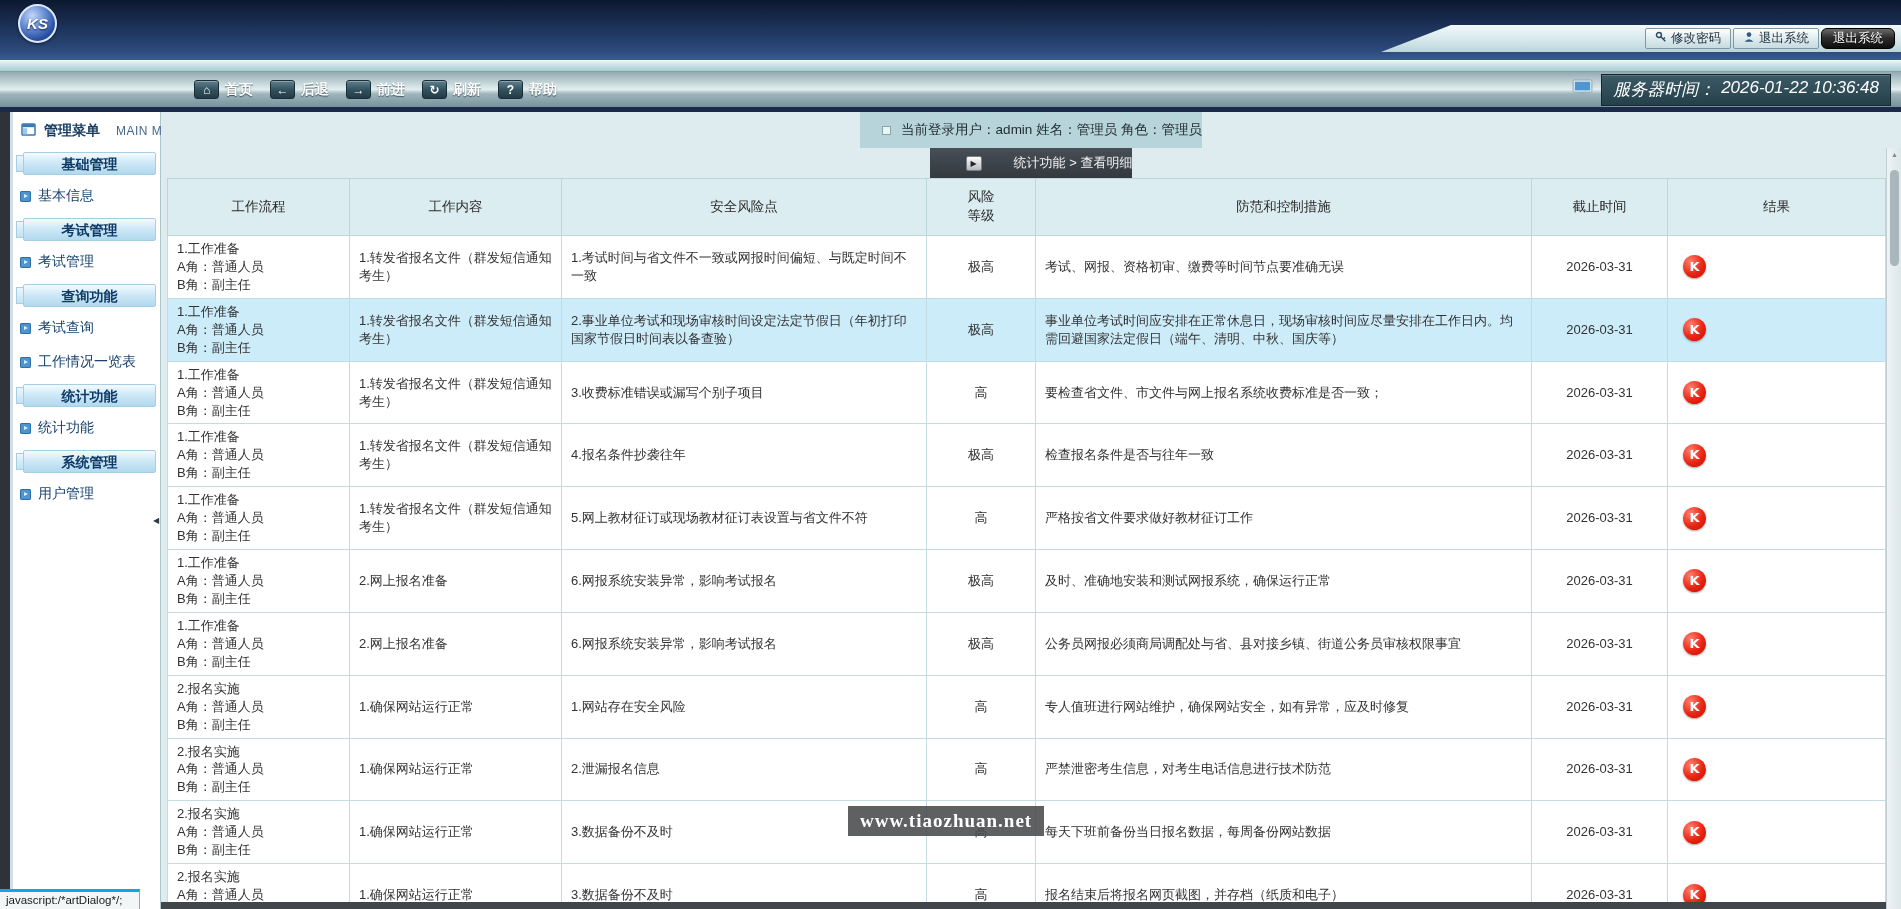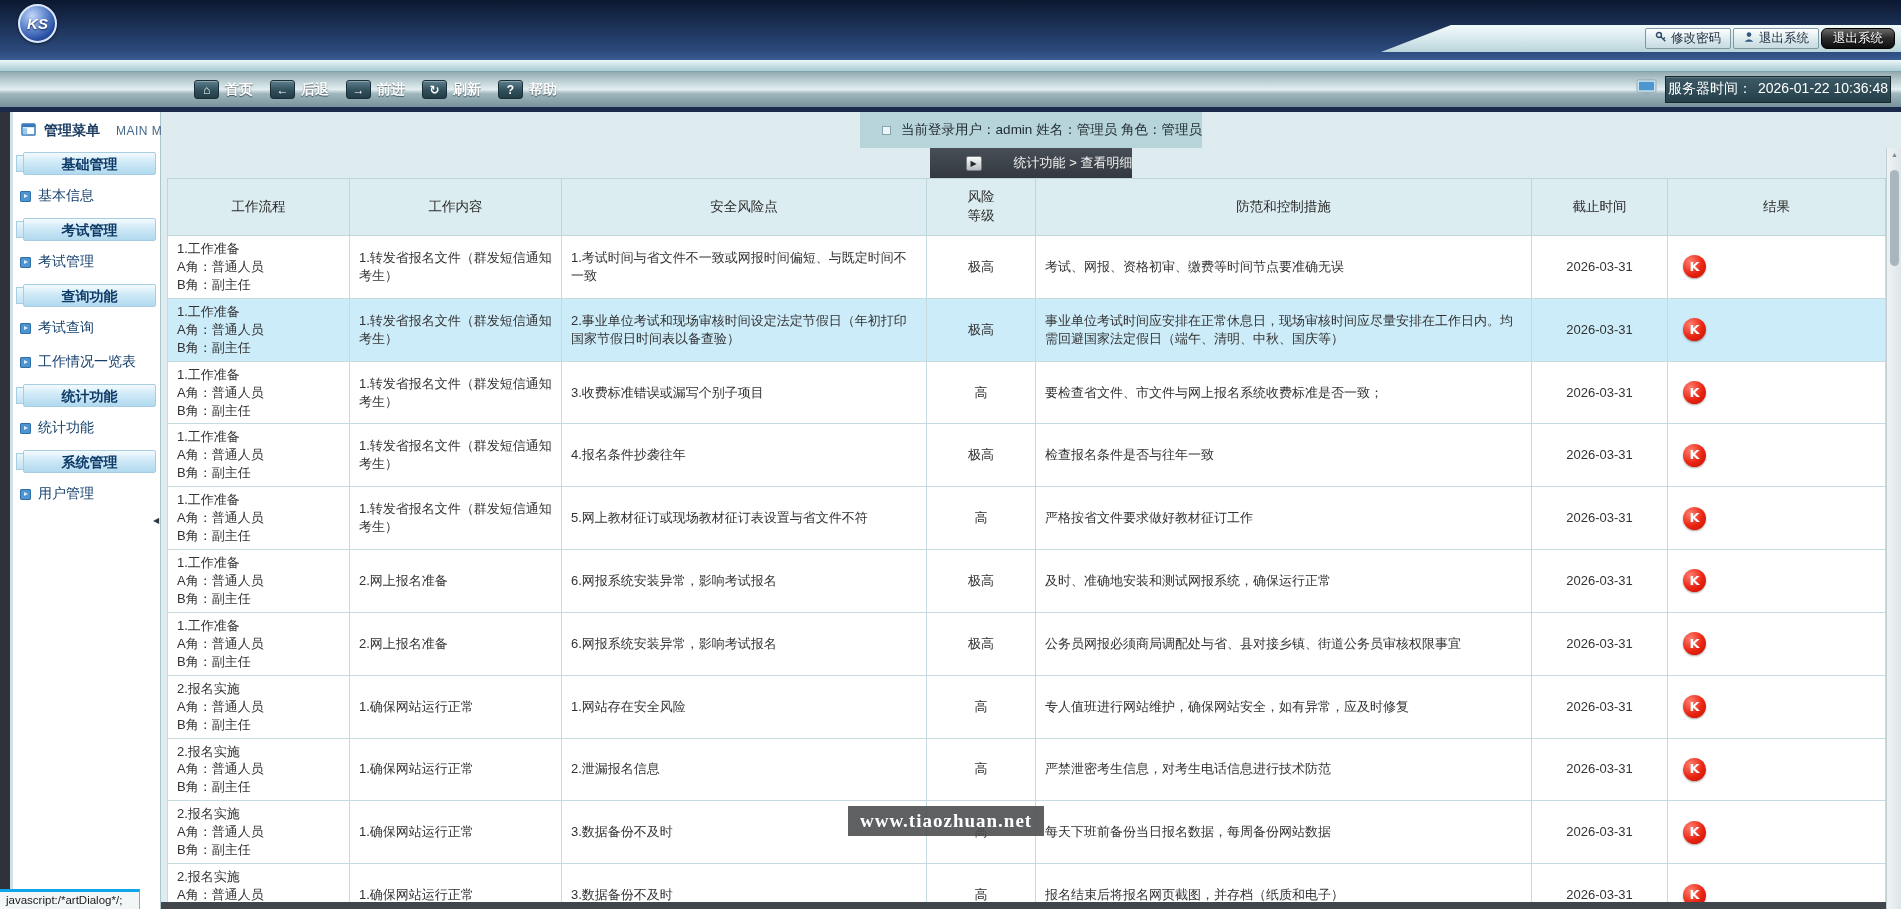--- a/index.html
+++ b/index.html
@@ -32,21 +32,21 @@
           background:linear-gradient(180deg,#93aab1 0%,#cfdfe2 38%,#e2edef 50%,#9fb6bd 62%,#77929b 100%); }
   .nav-items { display:flex; align-items:center; gap:17px; }
   .nav-item { display:flex; align-items:center; gap:6px; cursor:pointer; }
   .nav-ico { width:25px; height:19px; border-radius:3px; flex:none;
           background:linear-gradient(180deg,#5d7f8d,#31505c 55%,#223c47); border:1px solid #1a2e37;
           box-shadow:inset 0 1px 0 rgba(255,255,255,.3); color:#fff; font-size:12px; font-weight:bold;
           display:flex; align-items:center; justify-content:center; }
   .nav-label { color:#fff; font-weight:bold; font-size:14px; text-shadow:0 1px 1px rgba(20,40,50,.7); }
   .server-time { margin-left:auto; display:flex; align-items:center; gap:8px; padding-right:10px; }
   .st-panel { display:flex; gap:6px; background:linear-gradient(180deg,#3c5a66,#24404a); border:1px solid #16262c;
-          box-shadow:inset 0 1px 1px rgba(255,255,255,.18); color:#fff; font-size:14px; padding:3px 2px 4px; white-space:nowrap; }
+          box-shadow:inset 0 1px 1px rgba(255,255,255,.18); color:#fff; font-size:17px; padding:3px 11px 4px; white-space:nowrap;font-style:italic; }
   .nav-underline { height:5px; flex:none; background:#1b2a4a; }
 
   
   .app-body { flex:1; display:flex; min-height:0; position:relative; }
   .left-strip { width:10px; flex:none; background:#303239; }
   .sidebar { width:151px; flex:none; background:#fff; border-left:3px solid #cfe0ea; border-right:1px solid #aec5cb; position:relative; padding-top:2px; }
   .menu-title { display:flex; align-items:center; gap:8px; padding:8px 6px 7px 8px; }
   .mt-main { font-weight:bold; font-size:14px; color:#173a5e; white-space:nowrap; }
   .mt-sub { font-size:12px; color:#46678a; letter-spacing:.5px; white-space:nowrap;padding-left:8px; }
   .menu-header { height:23px; line-height:22px; text-align:center; font-weight:bold; font-size:14px; color:#0e3a68;

